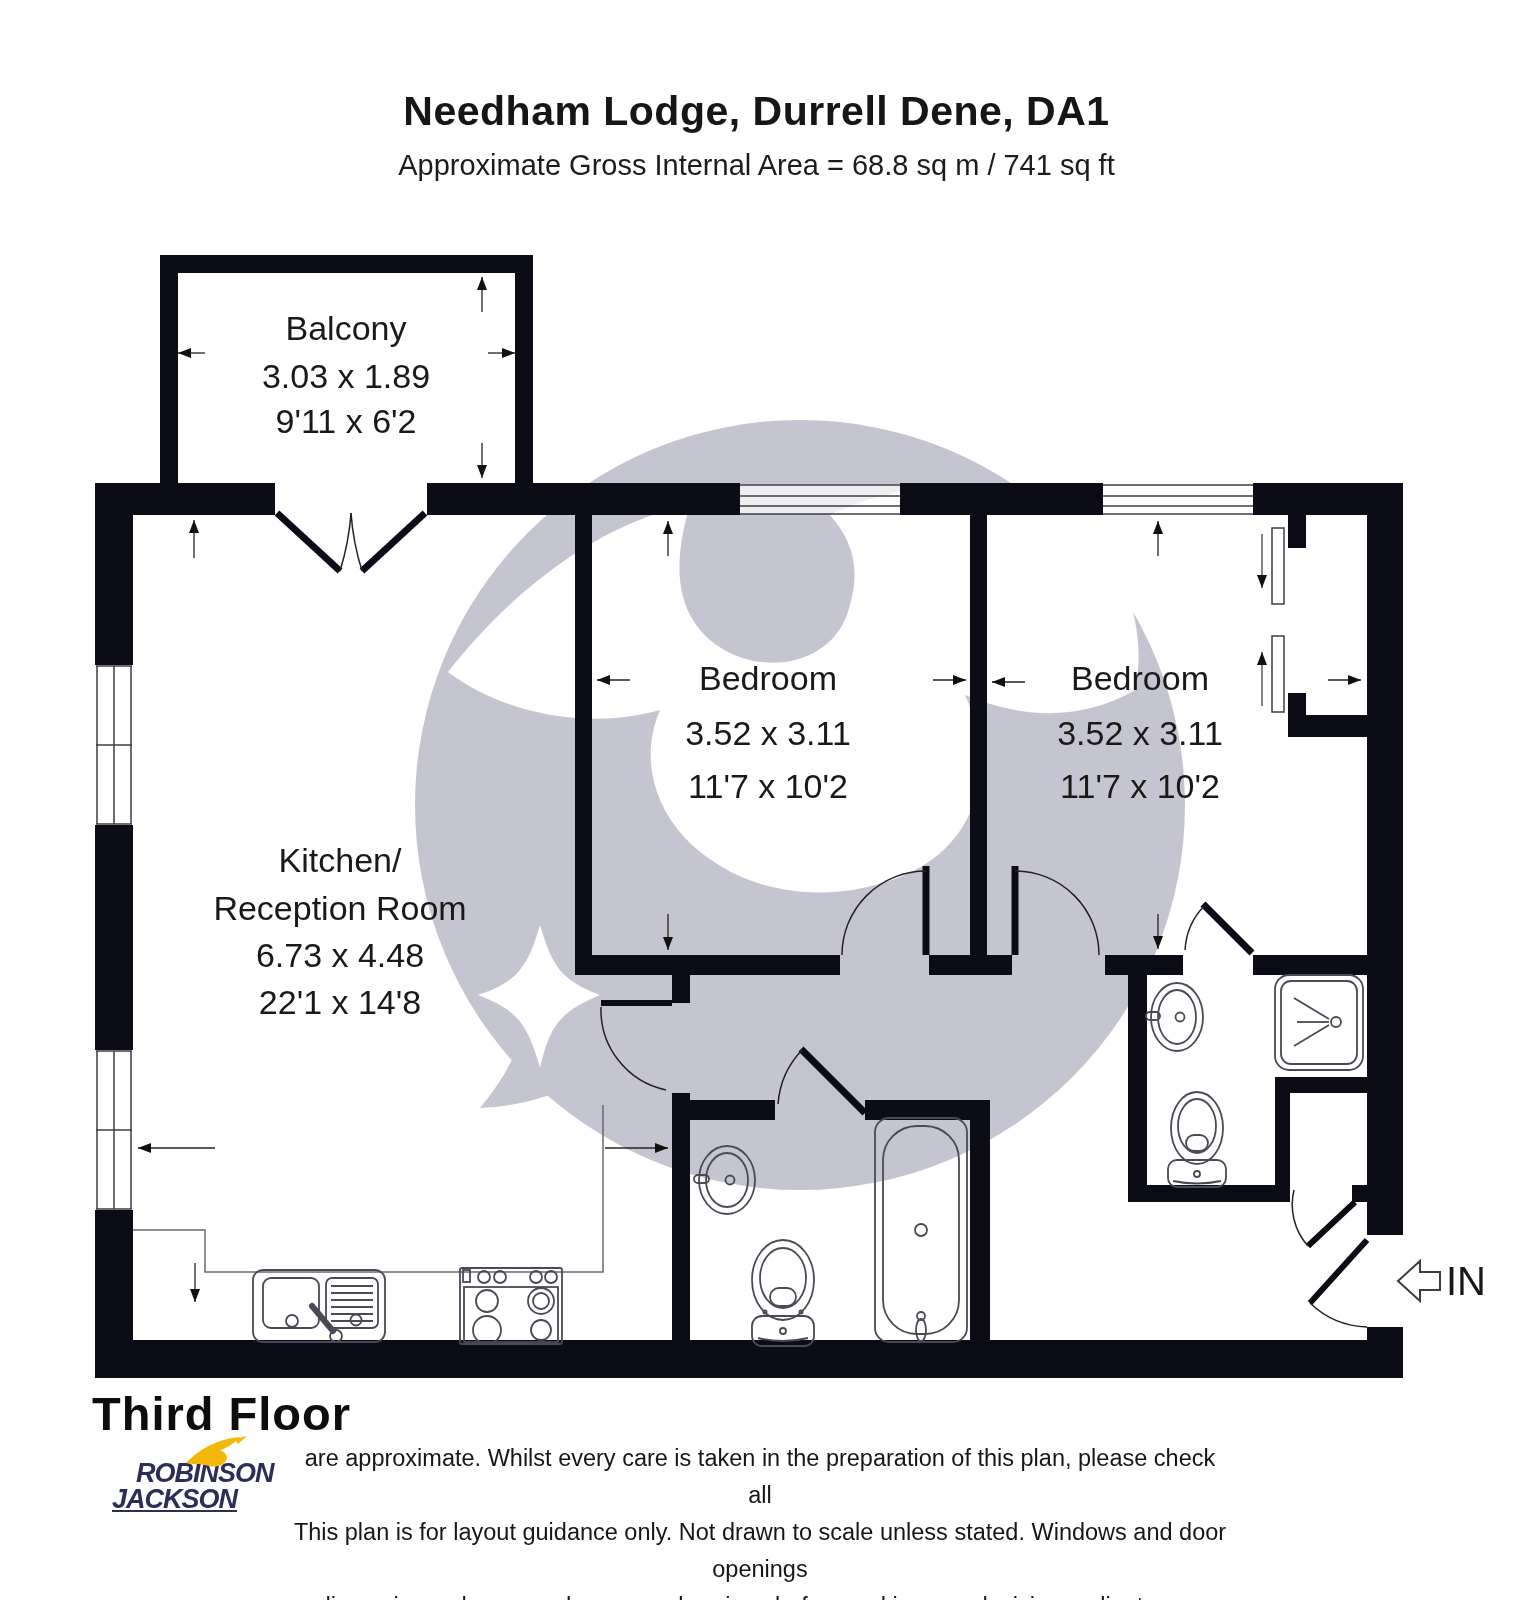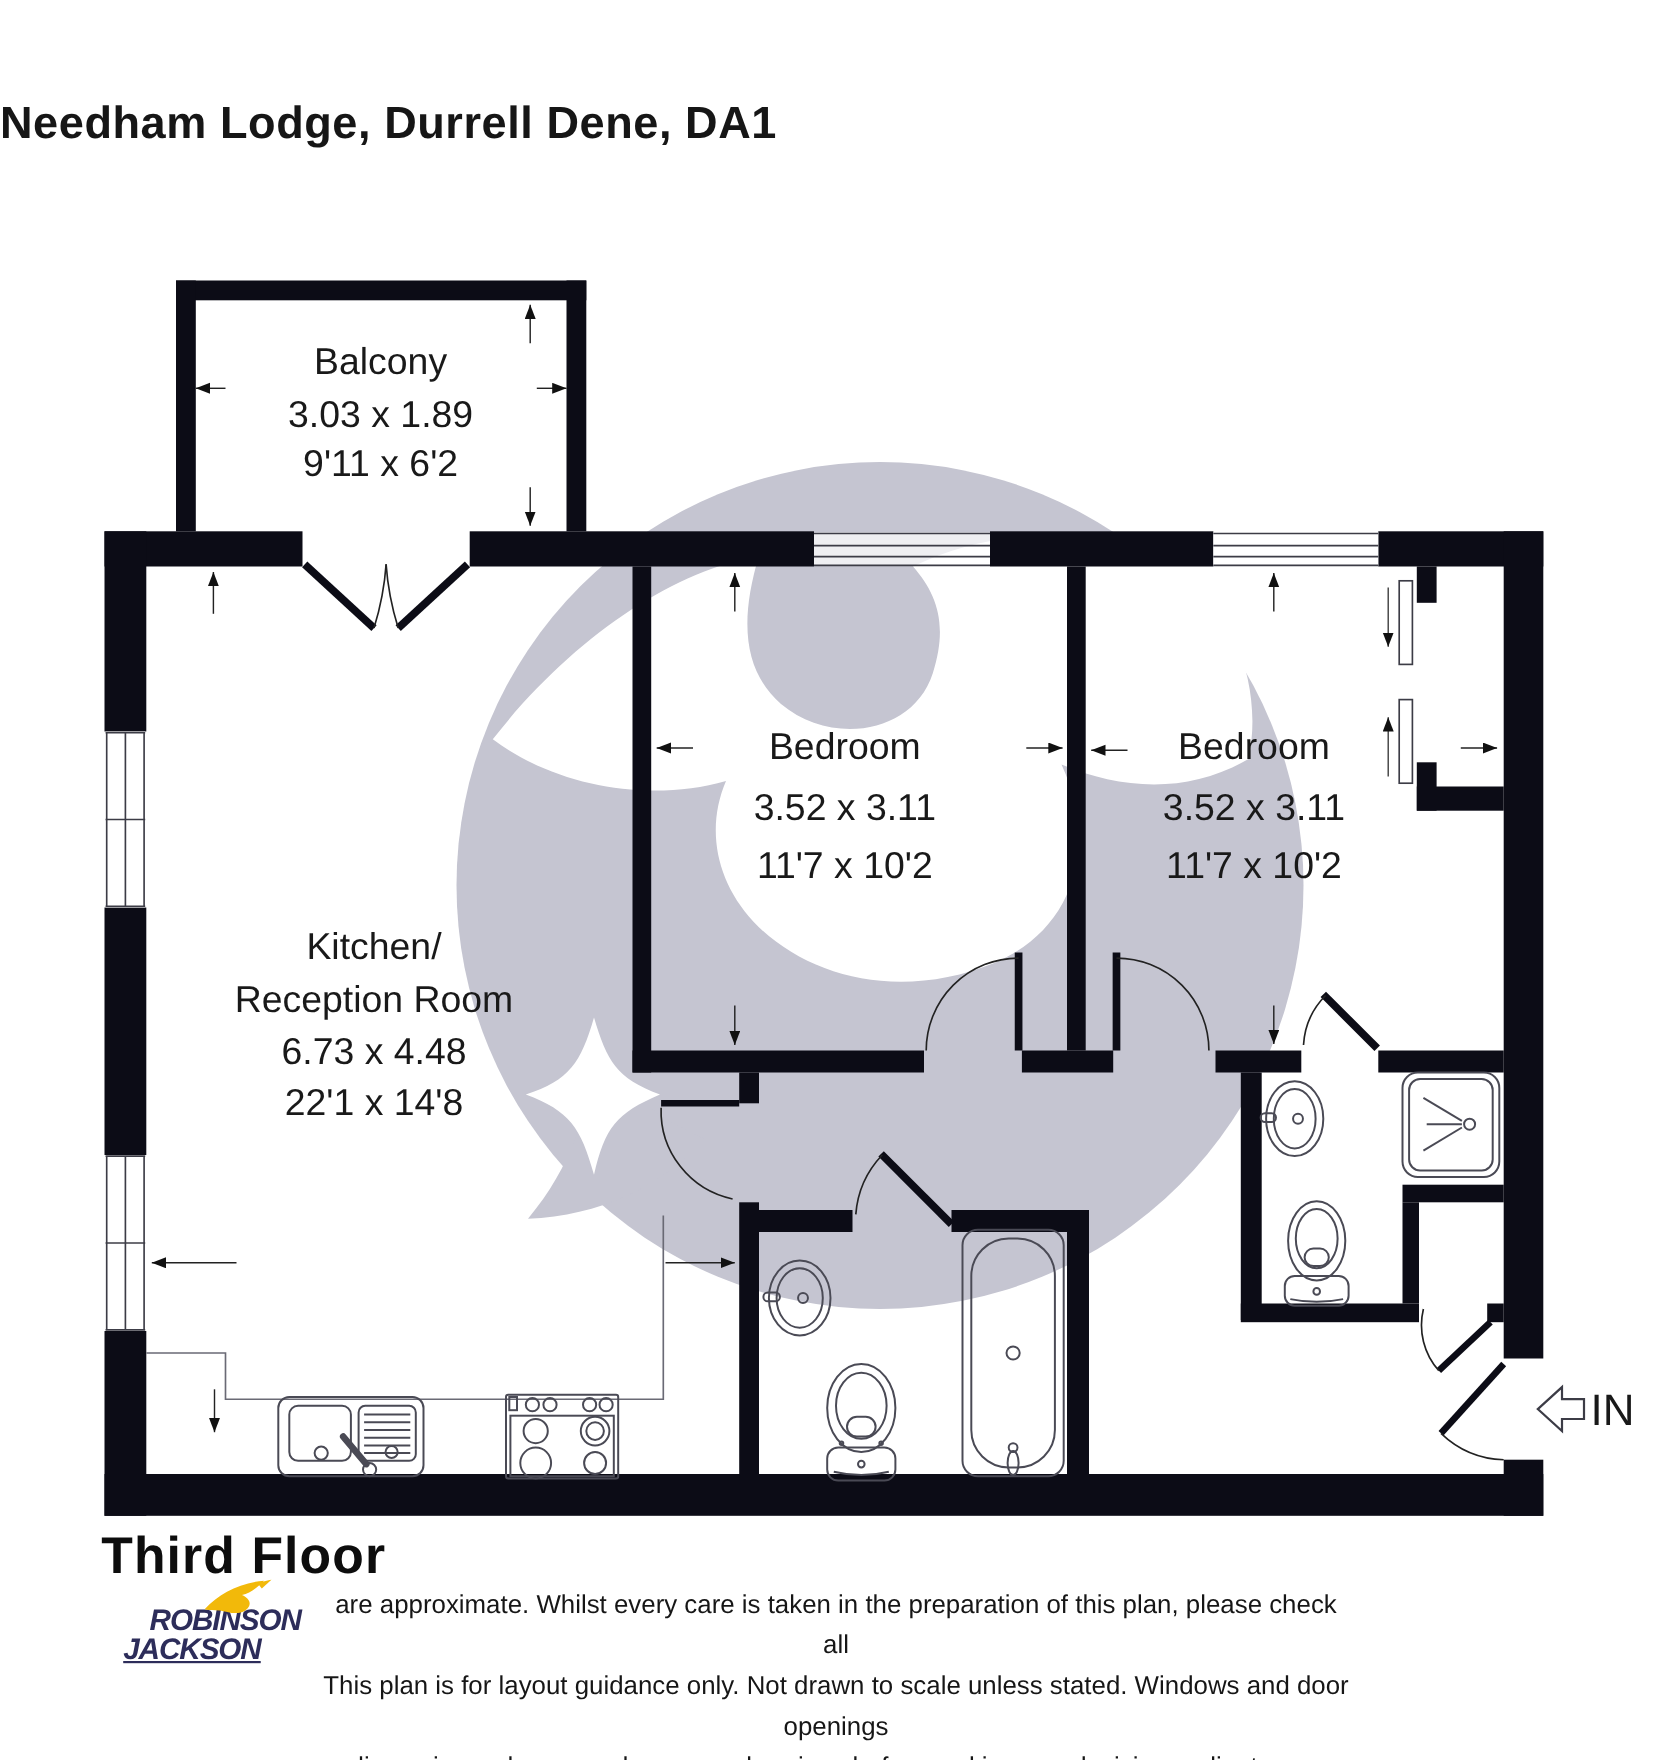--- a/index.html
+++ b/index.html
@@ -1,38 +1,39 @@
 <!DOCTYPE html>
 <html><head>
 <meta charset="utf-8">
 <style>
   html,body{margin:0;padding:0;background:#ffffff;}
   body{width:1513px;height:1600px;position:relative;overflow:hidden;
        font-family:"Liberation Sans", sans-serif;color:#111;}
-  .hdr{position:absolute;left:0;top:0;width:1513px;}
+  .hdr{position:absolute;left:0;top:0;width:1513px;text-align:center;}
   .hdr h1{margin:0;padding-top:88px;font-size:41px;font-weight:bold;letter-spacing:.5px;color:#161616;}
   .hdr h2{margin:0;padding-top:14px;font-size:29px;font-weight:normal;color:#1c1c1c;}
   svg#plan{position:absolute;left:0;top:0;}
   svg text{font-family:"Liberation Sans", sans-serif;fill:#191919;}
   .roomlabel{font-size:34px;}
   .floor{position:absolute;left:92px;top:1386px;font-size:47px;font-weight:bold;color:#0d0d0d;letter-spacing:1px;}
   .brand{position:absolute;left:112px;top:1460px;width:185px;height:90px;}
   .brand .l1,.brand .l2{font-weight:bold;font-style:italic;color:#2d2d5a;line-height:26px;font-size:27px;letter-spacing:-1px;}
   .brand .l1{margin-left:24px;}
   .brand .l2{text-decoration:underline;}
   .brand svg{position:absolute;top:-24px;left:72px;}
   .disclaimer{position:absolute;left:290px;top:1440px;width:940px;text-align:center;
               font-size:23.5px;line-height:37px;color:#161616;}
   .disclaimer span{display:block;}
 </style>
 </head>
 <body>
 
 <div class="hdr">
   <h1>Needham Lodge, Durrell Dene, DA1</h1>
+  <h2>Approximate Gross Internal Area = 68.8 sq m / 741 sq ft</h2>
 </div>
 
 <svg id="plan" width="1513" height="1600" viewBox="0 0 1513 1600">
   <defs>
     <marker id="ah" markerUnits="userSpaceOnUse" markerWidth="16" markerHeight="12" refX="13" refY="5" orient="auto">
       <path d="M0,0 L13,5 L0,10 Z" fill="#111"></path>
     </marker>
   </defs>
 
   <g>

